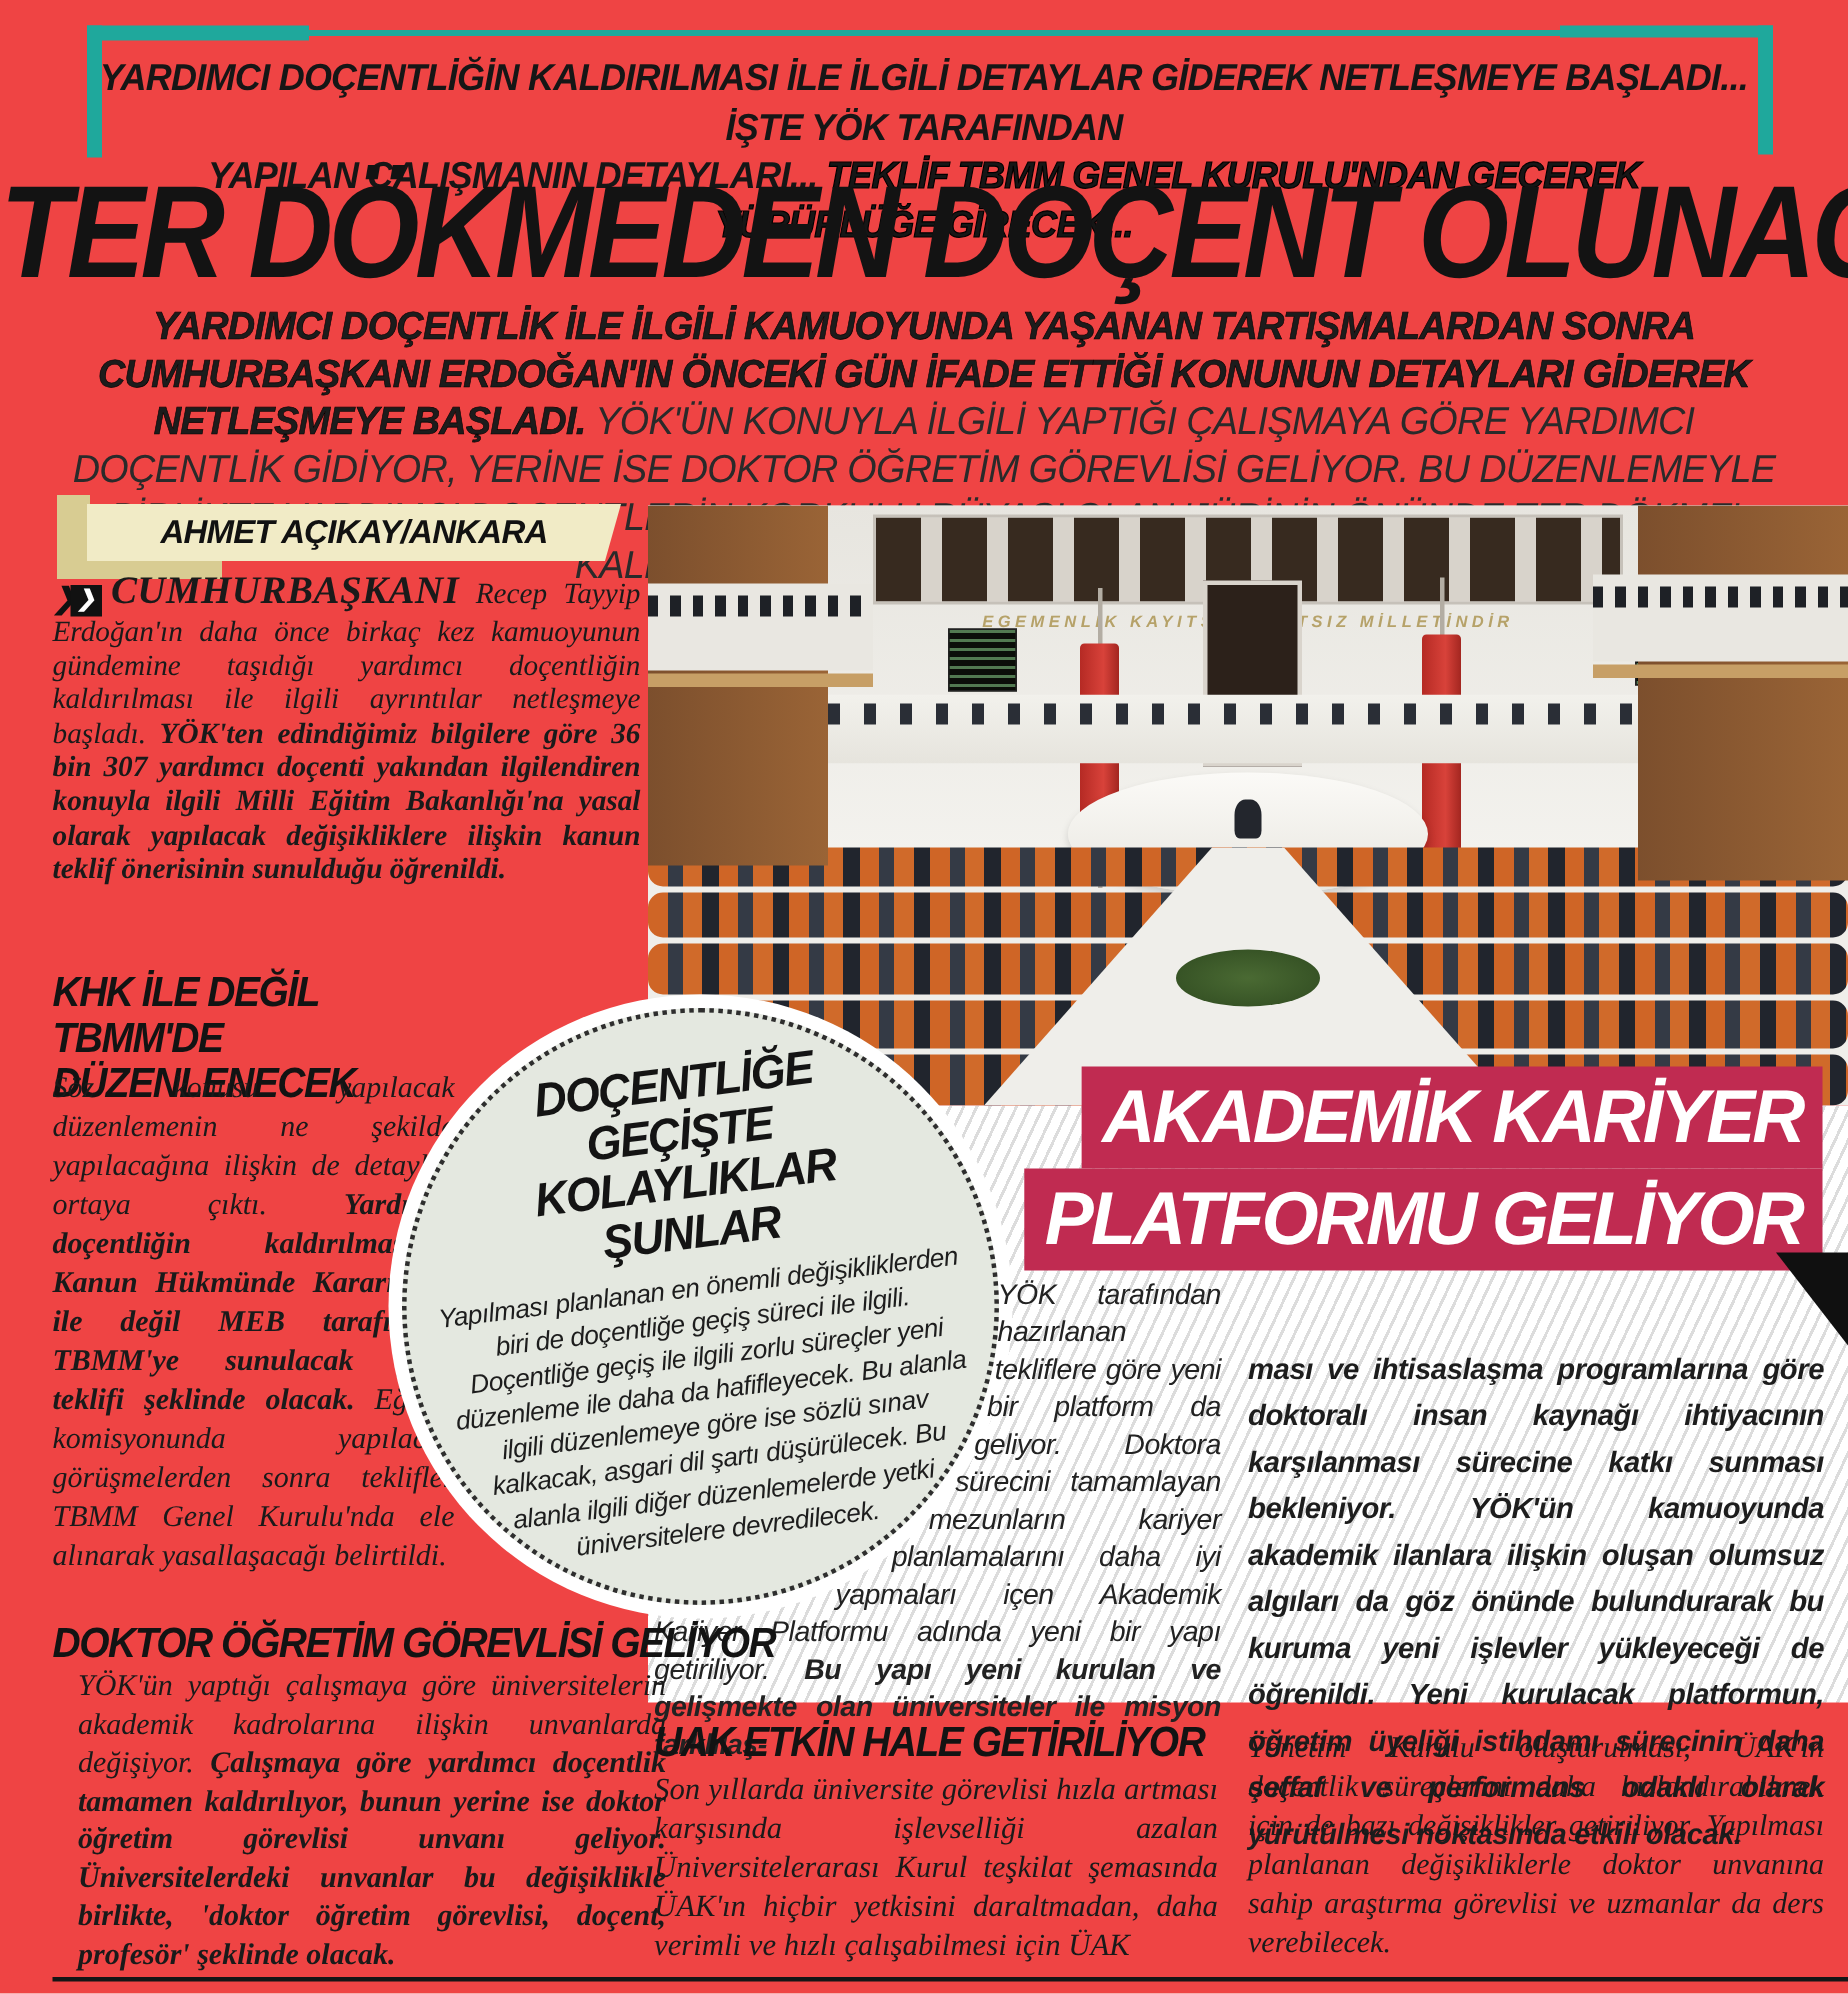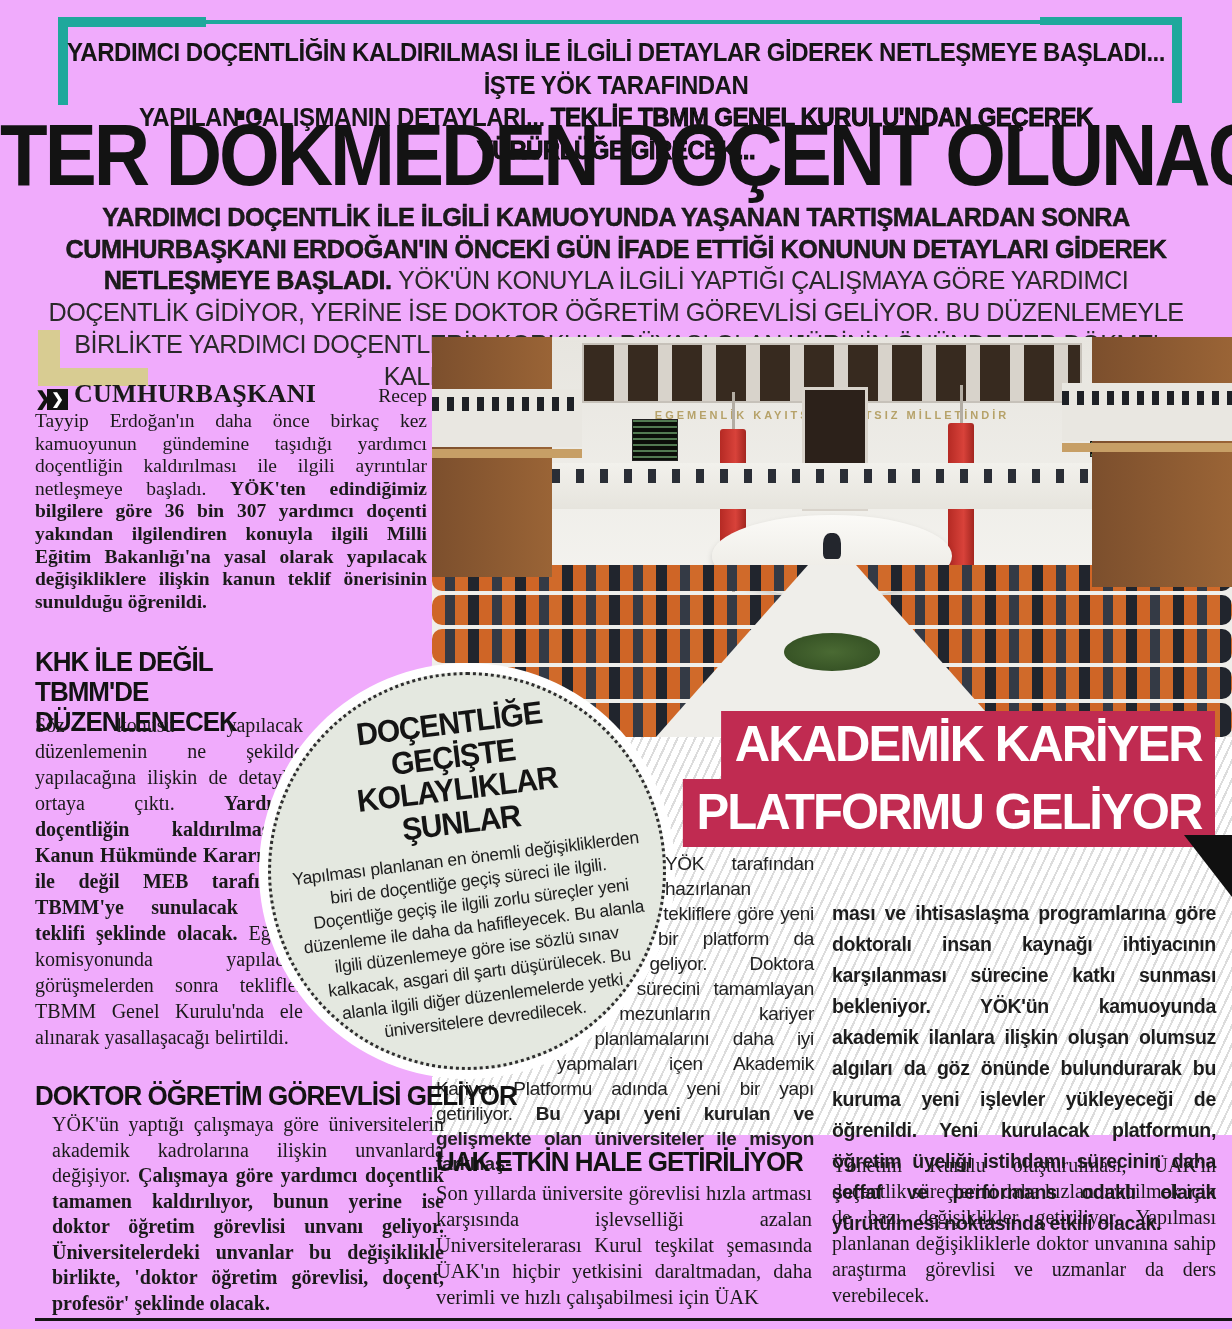--- a/index.html
+++ b/index.html
@@ -1,17 +1,17 @@
 <!DOCTYPE html>
 <html><head>
 <meta charset="utf-8">
 <style>
   html,body{margin:0;padding:0;background:#fff;}
-  .page{position:relative;width:1232px;height:1329px;background:#f0abfc;overflow:hidden;
-        font-family:"Liberation Sans",sans-serif;color:#111;}
+  .page{position:relative;width:1232px;height:1329px;background:#ef4444;overflow:hidden;
+        font-family:"Liberation Sans",sans-serif;color:#111;font-style:italic;}
   .abs{position:absolute;}
   
   .teal{background:#1fa89c;}
   
   .kicker{left:40px;top:36px;width:1152px;text-align:center;font-weight:700;
           font-size:25px;line-height:1.3;letter-spacing:-0.5px;color:#161616;
           transform:scaleX(0.96);transform-origin:center top;}
   .kicker .xbold{-webkit-text-stroke:0.8px #000;}
   
   .headline{left:0;top:104px;width:1232px;text-align:center;font-size:78px;font-weight:700;
@@ -129,20 +129,23 @@
   </div>
 
   <div class="abs headline">TER DÖKMEDEN DOÇENT OLUNACAK</div>
 
   <div class="abs deck">
     <span class="b">YARDIMCI DOÇENTLİK İLE İLGİLİ KAMUOYUNDA YAŞANAN TARTIŞMALARDAN SONRA CUMHURBAŞKANI ERDOĞAN'IN ÖNCEKİ GÜN İFADE ETTİĞİ KONUNUN DETAYLARI GİDEREK NETLEŞMEYE BAŞLADI. </span><span class="r">YÖK'ÜN KONUYLA İLGİLİ YAPTIĞI ÇALIŞMAYA GÖRE YARDIMCI DOÇENTLİK GİDİYOR, YERİNE İSE DOKTOR ÖĞRETİM GÖREVLİSİ GELİYOR. BU DÜZENLEMEYLE BİRLİKTE YARDIMCI DOÇENTLERİN KORKULU RÜYASI OLAN 'JÜRİNİN ÖNÜNDE TER DÖKME' KALDIRILIYOR, DİL PUANI AZALTILIYOR.</span>
   </div>
 
   <div class="abs byline-shadow1"></div>
   <div class="abs byline-shadow2"></div>
+  <div class="abs byline-band">
+    <span class="byline-text">AHMET AÇIKAY/ANKARA</span>
+  </div>
 
   <div class="abs lead">
     <span class="marker">
         <span class="chev-outline">❯</span>
         <span class="chev-box">❯</span>
       </span><span class="lede">CUMHURBAŞKANI</span><span> Recep Tayyip Erdoğan'ın daha önce birkaç kez kamuoyunun gündemine taşıdığı yardımcı doçentliğin kaldırılması ile ilgili ayrıntılar netleşmeye başladı. </span><span class="b">YÖK'ten edindiğimiz bilgilere göre 36 bin 307 yardımcı doçenti yakından ilgilendiren konuyla ilgili Milli Eğitim Bakanlığı'na yasal olarak yapılacak değişikliklere ilişkin kanun teklif önerisinin sunulduğu öğrenildi.</span>
   </div>
 
   <div class="abs hatch"></div>
 

